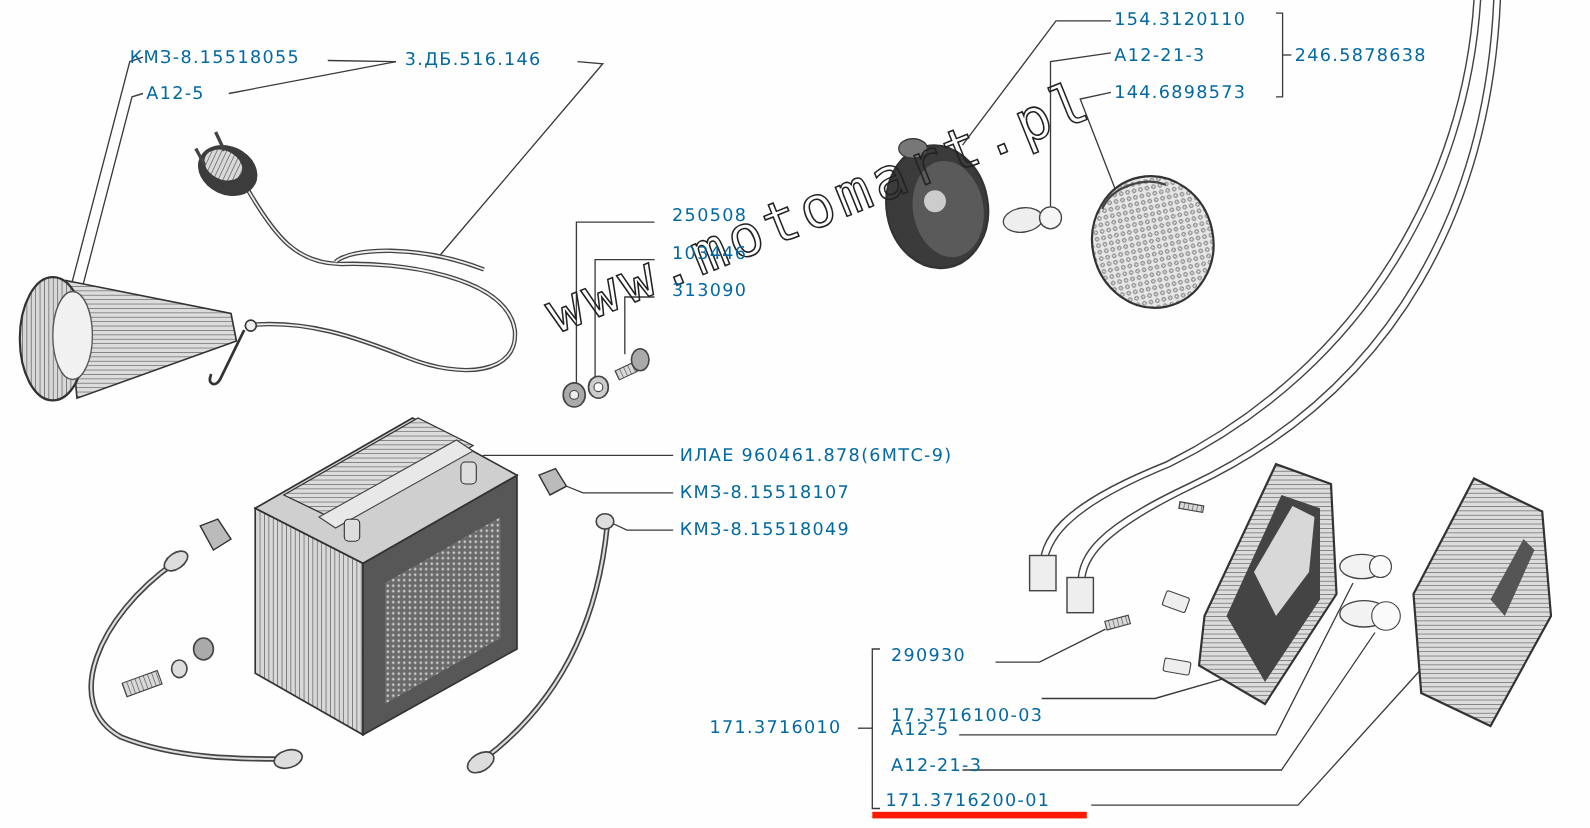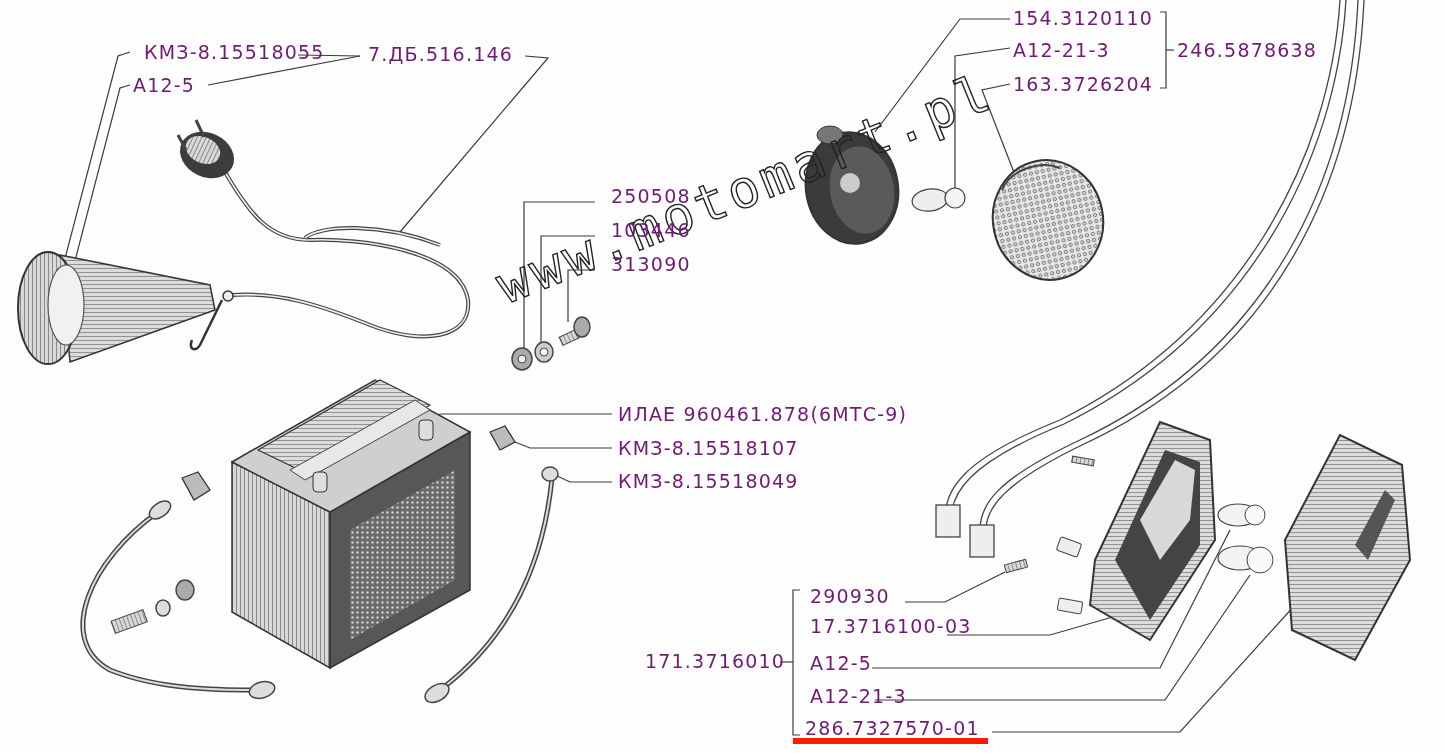--- a/index.html
+++ b/index.html
@@ -1,19 +1,19 @@
 <!DOCTYPE html>
 <html><head>
 <meta charset="utf-8">
 <style>
   html, body { margin:0; padding:0; background:#fefefe; }
   body { width:1445px; height:753px; position:relative; overflow:hidden;
          font-family:"DejaVu Sans", "Liberation Sans", sans-serif; color:#3a3a3a; }
-  .lbl { position:absolute; font-size:19px; letter-spacing:1.2px; white-space:nowrap;
-         color:#701a75; line-height:20px; }
+  .lbl { position:absolute; font-size:16px; letter-spacing:1.2px; white-space:nowrap;
+         color:#0369a1; line-height:20px; }
   svg.art { position:absolute; left:0; top:0; }
   .watermark { position:absolute; left:488px; top:260px; font-family:"DejaVu Sans Mono","Liberation Mono",monospace;
                font-size:52px; color:rgba(20,20,20,0.9); transform:rotate(-22deg); transform-origin:0 0;
                letter-spacing:4px; white-space:nowrap; -webkit-text-stroke:0.3px #111; font-weight:normal;
                color:transparent; -webkit-text-stroke:1.4px #222; }
   .hl { position:absolute; left:793px; top:738px; width:195px; height:6px; }
 </style>
 </head>
 <body>
 
@@ -156,36 +156,36 @@
     <circle cx="1255" cy="515" r="10" fill="#fafafa" stroke="#444"></circle>
     <ellipse cx="1240" cy="558" rx="22" ry="12" fill="#f2f2f2" stroke="#444" stroke-width="1.2"></ellipse>
     <circle cx="1260" cy="560" r="13" fill="#fafafa" stroke="#444"></circle>
     <path d="M1285,540 L1340,435 L1402,465 L1410,560 L1355,660 L1292,630 Z" fill="url(#hribs)" stroke="#333" stroke-width="2"></path>
     <path d="M1355,545 L1385,490 L1395,500 L1368,560 Z" fill="#555"></path>
   </g>
 </svg>
 
 <div class="watermark">www.motomart.pl</div>
 
-<div class="lbl" style="left:144px;top:42px">КМЗ-8.15518055</div>
+<div class="lbl" style="left:118px;top:42px">КМЗ-8.15518055</div>
 <div class="lbl" style="left:133px;top:75px">А12-5</div>
-<div class="lbl" style="left:368px;top:44px">7.ДБ.516.146</div>
+<div class="lbl" style="left:368px;top:44px">3.ДБ.516.146</div>
 
 <div class="lbl" style="left:611px;top:186px">250508</div>
 <div class="lbl" style="left:611px;top:220px">103446</div>
 <div class="lbl" style="left:611px;top:254px">313090</div>
 
 <div class="lbl" style="left:618px;top:404px">ИЛАЕ 960461.878(6МТС-9)</div>
 <div class="lbl" style="left:618px;top:438px">КМЗ-8.15518107</div>
 <div class="lbl" style="left:618px;top:471px">КМЗ-8.15518049</div>
 
 <div class="lbl" style="left:1013px;top:8px">154.3120110</div>
 <div class="lbl" style="left:1013px;top:40px">А12-21-3</div>
-<div class="lbl" style="left:1013px;top:74px">163.3726204</div>
+<div class="lbl" style="left:1013px;top:74px">144.6898573</div>
 <div class="lbl" style="left:1177px;top:40px">246.5878638</div>
 
 <div class="lbl" style="left:645px;top:651px">171.3716010</div>
 <div class="lbl" style="left:810px;top:586px">290930</div>
-<div class="lbl" style="left:810px;top:616px">17.3716100-03</div>
+<div class="lbl" style="left:810px;top:640px">17.3716100-03</div>
 <div class="lbl" style="left:810px;top:653px">А12-5</div>
 <div class="lbl" style="left:810px;top:686px">А12-21-3</div>
-<div class="lbl" style="left:805px;top:718px">286.7327570-01</div>
+<div class="lbl" style="left:805px;top:718px">171.3716200-01</div>
 <div class="hl" style="background:#ff1a00"></div>
 
 </body></html>

